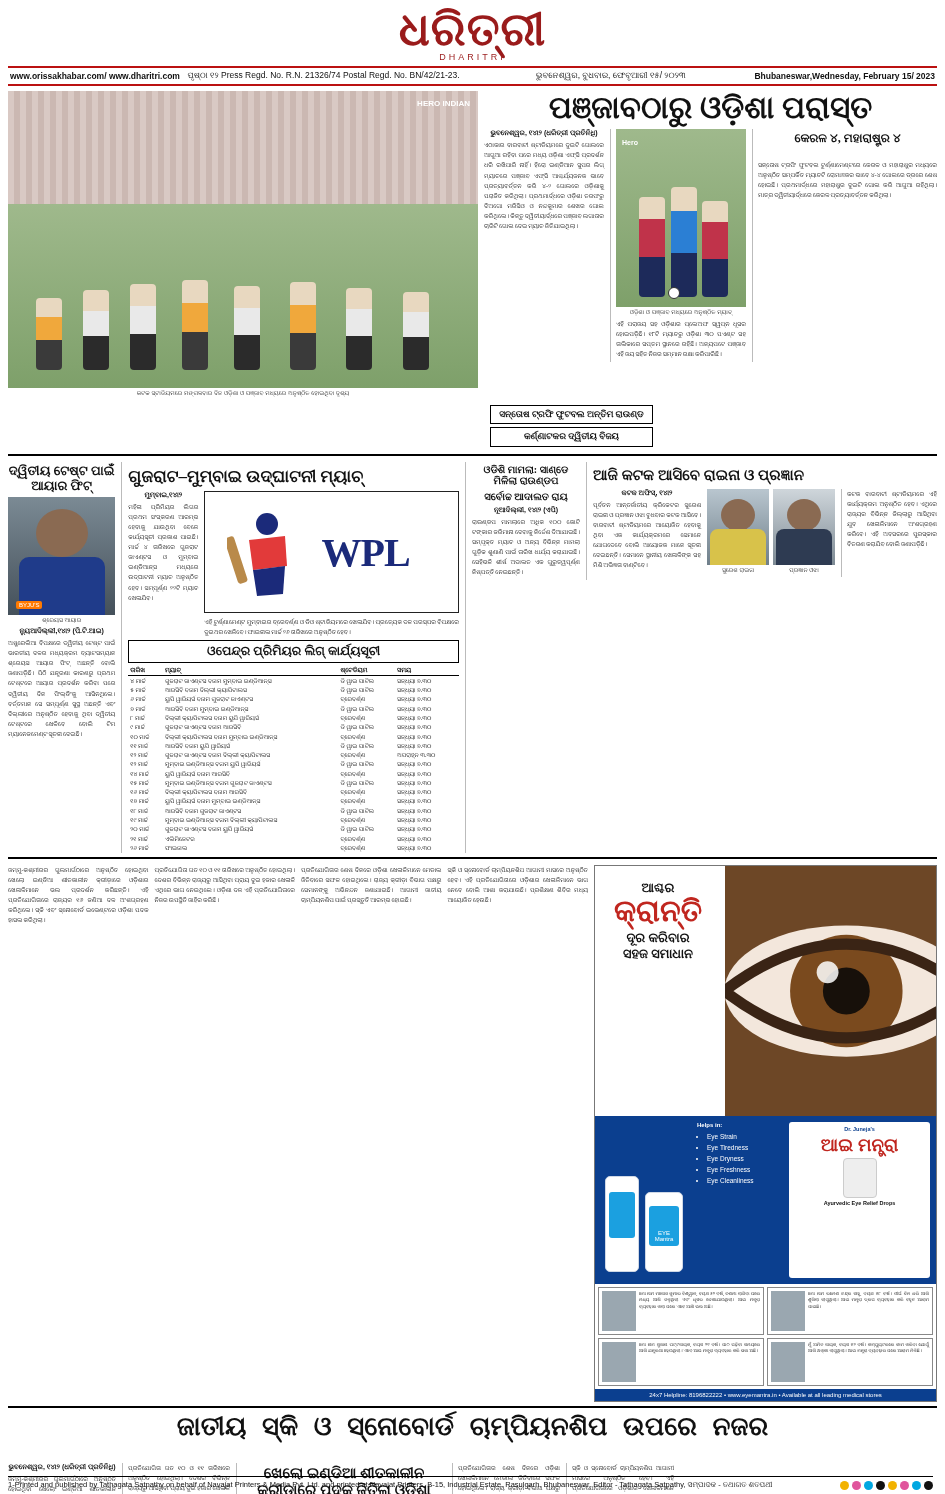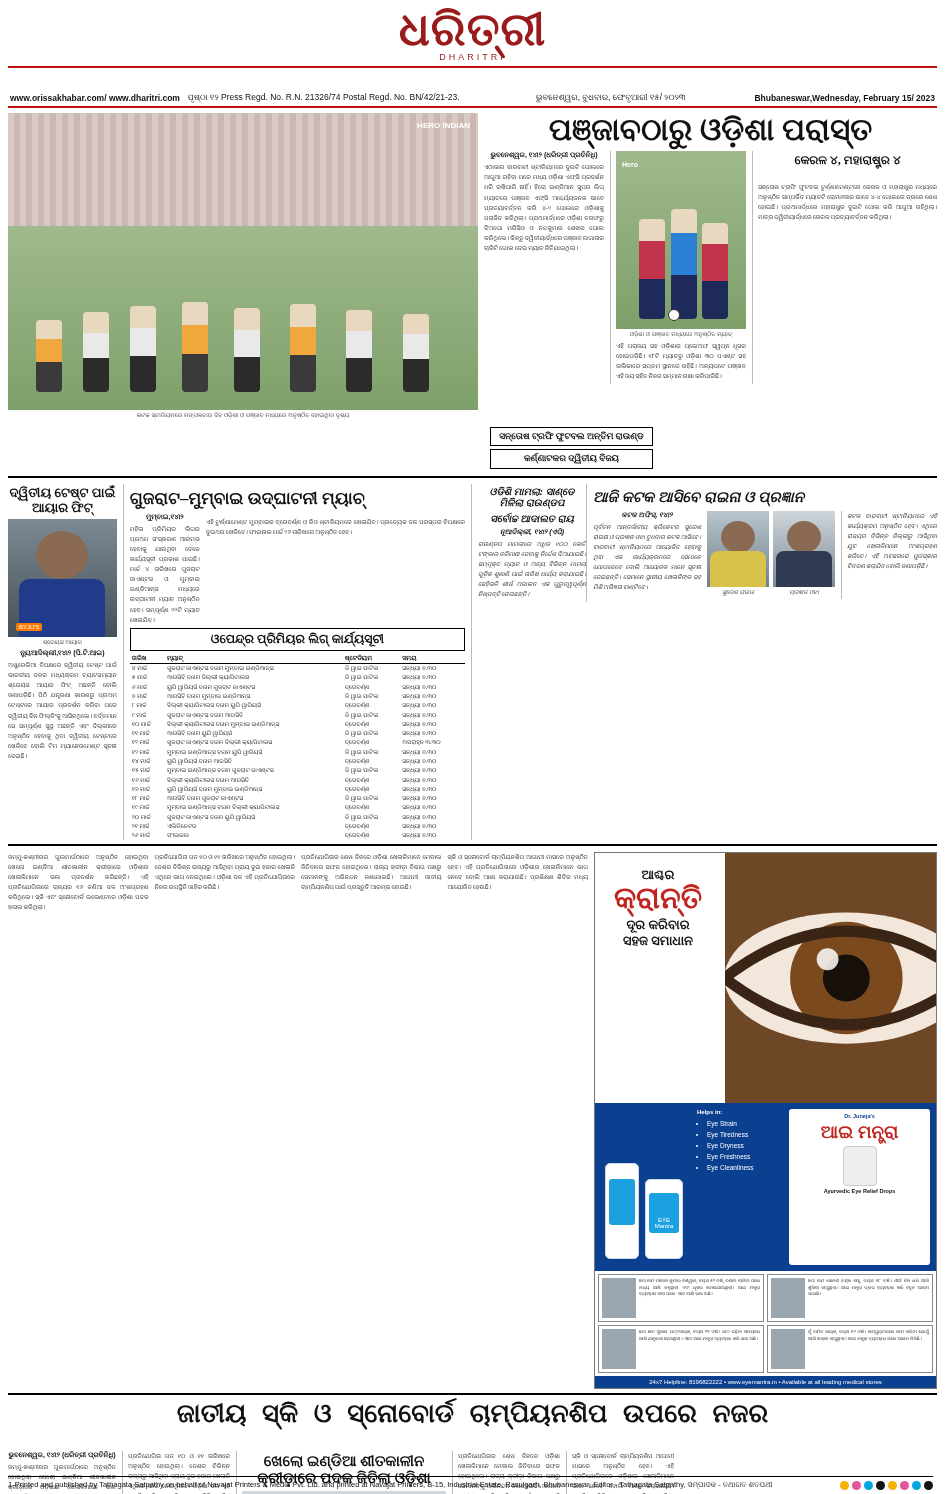--- a/index.html
+++ b/index.html
@@ -19,21 +19,21 @@
     font-family: "Liberation Serif", serif;
     font-size: 46px; font-weight:700; color:#9a1b1b; letter-spacing:1px;
     line-height:1.05;
   }
   .masthead .logo-sub {
     font-size: 9px; letter-spacing:3px; color:#9a1b1b; margin-top:-2px;
   }
   .rule-red { border-top:2px solid #b11; margin:4px 0 0 0; }
   .meta-bar {
     display:flex; align-items:center; justify-content:space-between;
-    font-size:8.5px; padding:2px 2px 3px 2px; border-bottom:2px solid #b11;margin-top:22px;
+    font-size:8.5px; padding:2px 2px 3px 2px; border-bottom:2px solid #b11;
   }
   .meta-bar .left { font-weight:700; }
   .meta-bar .mid { flex:1; text-align:center; }
   .meta-bar .right { font-weight:700; }
   .body-col {
     font-size:6.2px; line-height:1.62; text-align:justify;
     color:#222; font-family:"Liberation Serif", serif;
     word-spacing:-0.5px;
   }
   .body-col p { margin:0 0 3px 0; }
@@ -263,20 +263,31 @@
     <div class="r2-c2" style="border-left:1px solid #bbb;padding-left:6px;">
       <div class="head-med">ଗୁଜରାଟ–ମୁମ୍ବାଇ ଉଦ୍‌ଘାଟନୀ ମ୍ୟାଚ୍</div>
       <div style="display:flex;gap:6px;">
         <div style="width:70px;">
           <div class="dateline">ମୁମ୍ବାଇ,୧୪ା୨</div>
           <div class="body-col">
               <p>ମହିଳା ପ୍ରିମିୟର ଲିଗର ପ୍ରଥମ ସଂସ୍କରଣ ଆରମ୍ଭ ହେବାକୁ ଯାଉଥିବା ବେଳେ କାର୍ଯ୍ୟସୂଚୀ ପ୍ରକାଶ ପାଇଛି। ମାର୍ଚ୍ଚ ୪ ତାରିଖରେ ଗୁଜରାଟ ଜାଏଣ୍ଟସ ଓ ମୁମ୍ବାଇ ଇଣ୍ଡିଆନ୍ସ ମଧ୍ୟରେ ଉଦ୍‌ଘାଟନୀ ମ୍ୟାଚ ଅନୁଷ୍ଠିତ ହେବ। ସମ୍ପୂର୍ଣ୍ଣ ୨୨ଟି ମ୍ୟାଚ ଖେଳାଯିବ।</p>
             </div>
         </div>
         <div style="flex:1;">
+          <div class="wpl-box">
+            <div class="wpl-left">
+              <svg width="72" height="92" viewBox="0 0 72 92" aria-hidden="true">
+                <circle cx="40" cy="18" r="11" fill="#1b2a7a"></circle>
+                <path d="M22 34 L58 30 L60 60 L26 64 Z" fill="#e23a3a"></path>
+                <path d="M26 64 L58 60 L56 88 L30 90 Z" fill="#1b2a7a"></path>
+                <rect x="4" y="30" width="10" height="48" rx="3" fill="#b98a4a" transform="rotate(-18 9 54)"></rect>
+              </svg>
+            </div>
+            <div class="wpl-right">WPL</div>
+          </div>
           <div class="body-col" style="margin-top:4px;">
               <p>ଏହି ଟୁର୍ଣ୍ଣାମେଣ୍ଟ ମୁମ୍ବାଇର ବ୍ରେବର୍ଣ୍ଣ ଓ ଡିଓ ଷ୍ଟାଡିୟମରେ ଖେଳାଯିବ। ପ୍ରତ୍ୟେକ ଦଳ ପରସ୍ପର ବିପକ୍ଷରେ ଦୁଇଥର ଖେଳିବେ। ଫାଇନାଲ ମାର୍ଚ୍ଚ ୨୬ ତାରିଖରେ ଅନୁଷ୍ଠିତ ହେବ।</p>
             </div>
         </div>
       </div>
 
       <div class="sched-title">ଓପେନ୍ଦ୍ର ପ୍ରିମିୟର ଲିଗ୍ କାର୍ଯ୍ୟସୂଚୀ</div>
       <table class="sched">
         <thead>
           <tr>
@@ -399,21 +410,21 @@
               <td class="c">୨୬ ମାର୍ଚ୍ଚ</td>
               <td class="c">ଫାଇନାଲ</td>
               <td class="c">ବ୍ରେବର୍ଣ୍ଣ</td>
               <td class="c">ସନ୍ଧ୍ୟା ୭.୩୦</td>
             </tr>
           </tbody>
       </table>
     </div>
 
     <div class="r2-c3" style="border-left:1px solid #bbb;padding-left:6px;">
-      <div style="display:flex;font-style:italic;">
+      <div style="display:flex;gap:6px;">
         <div style="width:108px;">
           <div class="head-sm" style="font-size:10px;">ଓଡିଶି ମାମଲା: ସାଣ୍ଡେ ମିଳିଲା ରାଉଣ୍ଡପ</div>
           <div class="head-sm" style="font-size:10px;">ସର୍ବୋଚ୍ଚ ଆଦାଲତ ରାୟ</div>
           <div class="dateline">ନୂଆଦିଲ୍ଲୀ, ୧୪ା୨ (ଏପି)</div>
           <div class="body-col">
               <p>ରାଉଣ୍ଡପ ମାମଲାରେ ଅଧିକ ୧୦୦ କୋଟି ଟଙ୍କାର ଜରିମାନା ଦେବାକୁ ନିର୍ଦ୍ଦେଶ ଦିଆଯାଇଛି। ସମ୍ପୃକ୍ତ ମ୍ୟାଚ ଓ ଅନ୍ୟ ବିଭିନ୍ନ ମାମଲା ଗୁଡ଼ିକ ଶୁଣାଣି ପାଇଁ ତାରିଖ ଧାର୍ଯ୍ୟ କରାଯାଇଛି। ସେହିଭଳି ଶୀର୍ଷ ଅଦାଲତ ଏକ ଗୁରୁତ୍ୱପୂର୍ଣ୍ଣ ନିଷ୍ପତ୍ତି ନେଇଛନ୍ତି।</p>
             </div>
         </div>
         <div style="flex:1;border-left:1px solid #bbb;padding-left:6px;">
           <div class="head-med" style="font-size:15px;">ଆଜି କଟକ ଆସିବେ ରାଇନା ଓ ପ୍ରଜ୍ଞାନ</div>

